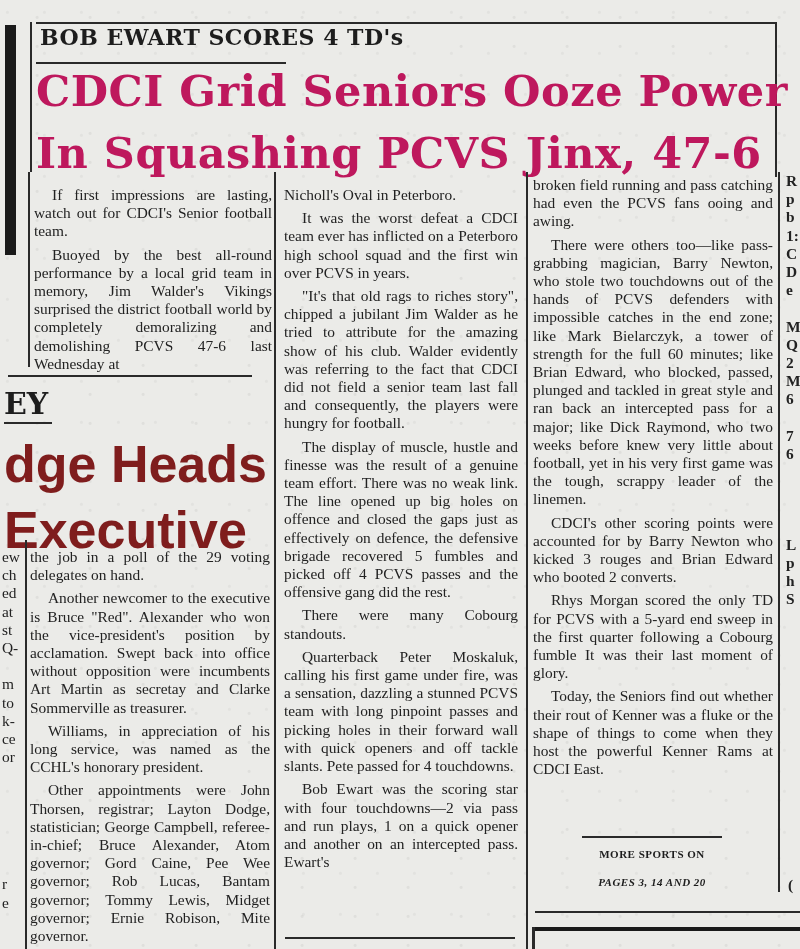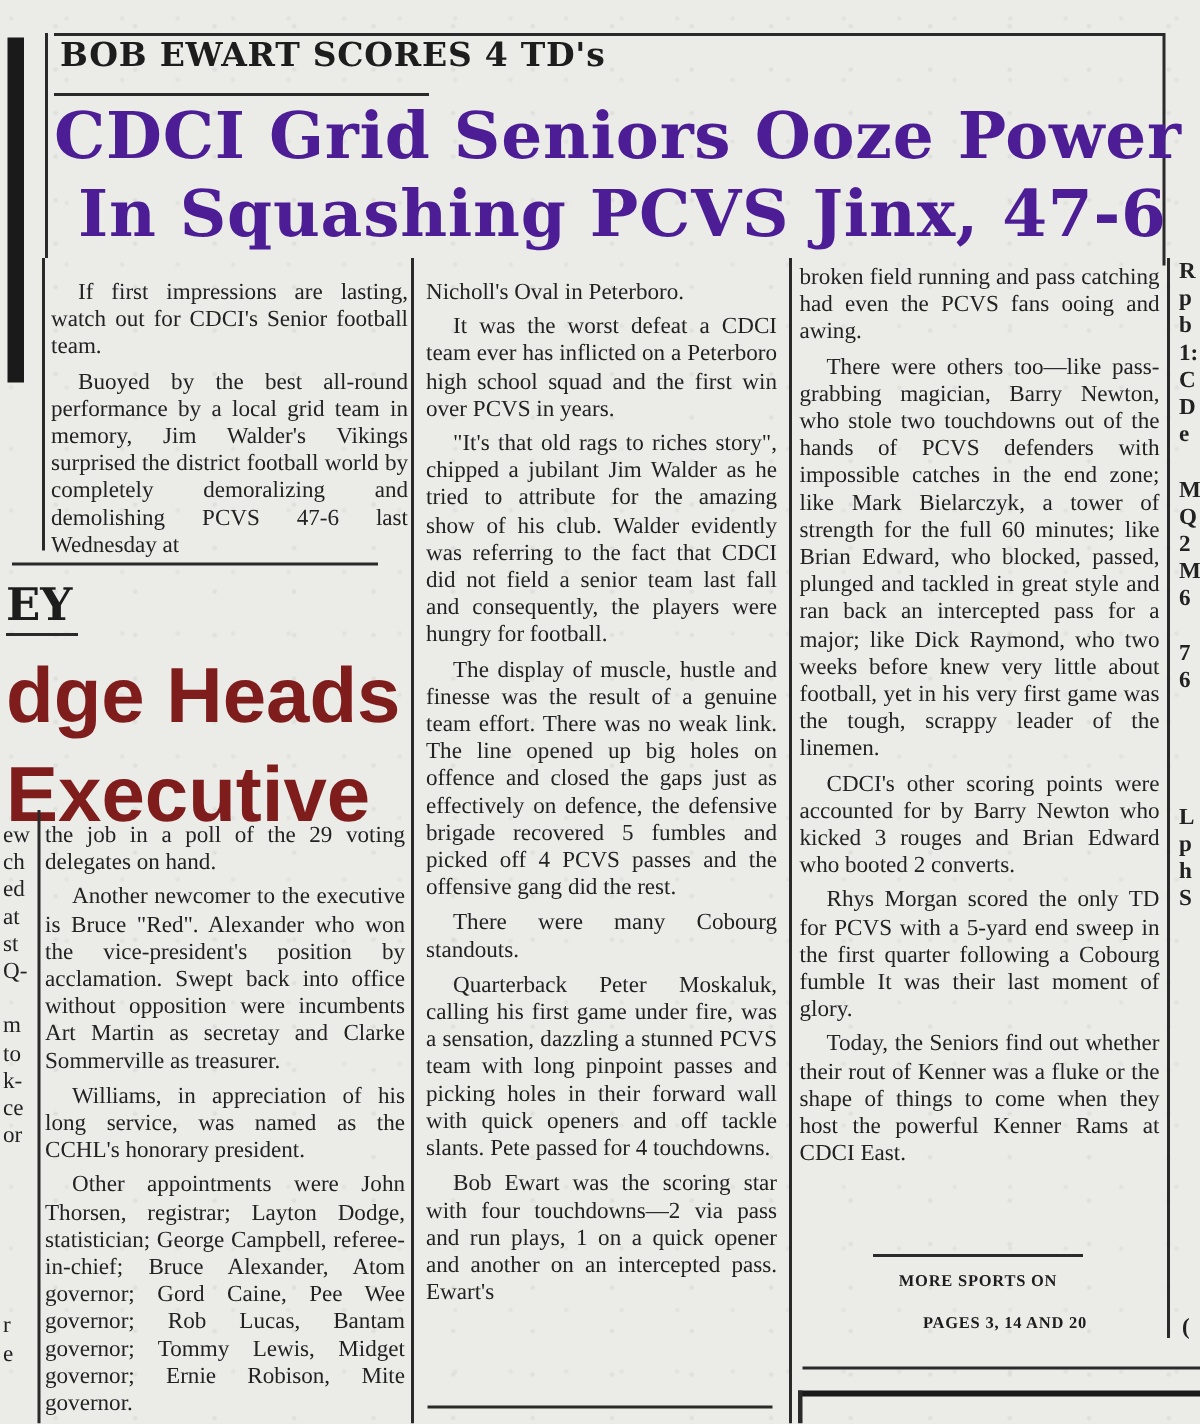--- a/index.html
+++ b/index.html
@@ -21,21 +21,21 @@
   .vline { position:absolute; background:#2a2a2a; width:2px; }
   .hline { position:absolute; background:#2a2a2a; height:2px; }
   .black-bar { position:absolute; background:#1a1a1a; }
 
   .kicker {
     left:40px; top:24px; font-family:"DejaVu Serif", serif; font-weight:900;
     font-size:22px; letter-spacing:0.5px; white-space:nowrap;
   }
   .headline {
     font-family:"DejaVu Serif", serif; font-weight:900; font-size:43px;
-    white-space:nowrap; letter-spacing:0.5px; color:#4c1d95;
+    white-space:nowrap; letter-spacing:0.5px; color:#be185d;
   }
   .col {
     position:absolute; font-family:"Liberation Serif", serif;
     font-size:15.4px; line-height:18.2px; text-align:justify; color:#222;
   }
   .col p { margin:0 0 5px 0; text-indent:18px; }
   .col p.noind { text-indent:0; }
   .sub-kicker {
     font-weight:900; font-size:30px; font-family:"DejaVu Serif", serif;
   }
@@ -58,21 +58,21 @@
 <div class="black-bar" style="left:5px;top:25px;width:11px;height:230px;"></div>
 
 <div class="hline" style="left:36px;top:22px;width:740px;"></div>
 <div class="vline" style="left:30px;top:22px;height:150px;"></div>
 <div class="vline" style="left:28px;top:172px;height:195px;"></div>
 <div class="vline" style="left:775px;top:22px;height:155px;"></div>
 <div class="hline" style="left:36px;top:62px;width:250px;"></div>
 
 <div class="abs kicker">BOB EWART SCORES 4 TD's</div>
 <div class="abs headline" style="left:36px;top:66px;">CDCI Grid Seniors Ooze Power</div>
-<div class="abs headline" style="left:36px;top:118px;margin-left:16px;">In Squashing PCVS Jinx, 47-6</div>
+<div class="abs headline" style="left:36px;top:128px;">In Squashing PCVS Jinx, 47-6</div>
 
 <div class="col" style="left:34px;top:186px;width:238px;">
   <p>If first impressions are lasting, watch out for CDCI's Senior football team.</p>
   <p>Buoyed by the best all-round performance by a local grid team in memory, Jim Walder's Vikings surprised the district football world by completely demoralizing and demolishing PCVS 47-6 last Wednesday at</p>
 </div>
 <div class="hline" style="left:8px;top:375px;width:244px;"></div>
 
 <div class="vline" style="left:274px;top:172px;height:777px;width:1.5px;"></div>
 <div class="vline" style="left:526px;top:172px;height:777px;width:1.5px;"></div>
 <div class="vline" style="left:778px;top:172px;height:720px;width:1.5px;"></div>
@@ -90,21 +90,21 @@
 
 <div class="col" style="left:533px;top:176px;width:240px;">
   <p class="noind">broken field running and pass catching had even the PCVS fans ooing and awing.</p>
   <p>There were others too—like pass-grabbing magician, Barry Newton, who stole two touchdowns out of the hands of PCVS defenders with impossible catches in the end zone; like Mark Bielarczyk, a tower of strength for the full 60 minutes; like Brian Edward, who blocked, passed, plunged and tackled in great style and ran back an intercepted pass for a major; like Dick Raymond, who two weeks before knew very little about football, yet in his very first game was the tough, scrappy leader of the linemen.</p>
   <p>CDCI's other scoring points were accounted for by Barry Newton who kicked 3 rouges and Brian Edward who booted 2 converts.</p>
   <p>Rhys Morgan scored the only TD for PCVS with a 5-yard end sweep in the first quarter following a Cobourg fumble It was their last moment of glory.</p>
   <p>Today, the Seniors find out whether their rout of Kenner was a fluke or the shape of things to come when they host the powerful Kenner Rams at CDCI East.</p>
 </div>
 <div class="hline" style="left:582px;top:836px;width:140px;height:1.5px;"></div>
 <div class="more" style="left:537px;top:848px;">MORE SPORTS ON</div>
-<div class="more" style="left:555px;top:876px;">PAGES 3, 14 AND 20</div>
+<div class="more" style="left:537px;top:876px;font-style:italic;">PAGES 3, 14 AND 20</div>
 <div class="hline" style="left:535px;top:911px;width:265px;height:1.5px;"></div>
 <div class="hline" style="left:532px;top:927px;width:268px;height:4px;background:#1a1a1a;"></div>
 <div class="vline" style="left:532px;top:927px;height:22px;width:3px;"></div>
 
 <div class="abs sub-kicker" style="left:4px;top:386px;">EY</div>
 <div class="hline" style="left:4px;top:422px;width:48px;"></div>
 <div class="abs sub-head" style="left:4px;top:434px;">dge Heads</div>
 <div class="abs sub-head" style="left:4px;top:488px;margin-top:12px;">Executive</div>
 
 <div class="vline" style="left:25px;top:540px;height:409px;width:1.5px;"></div>

